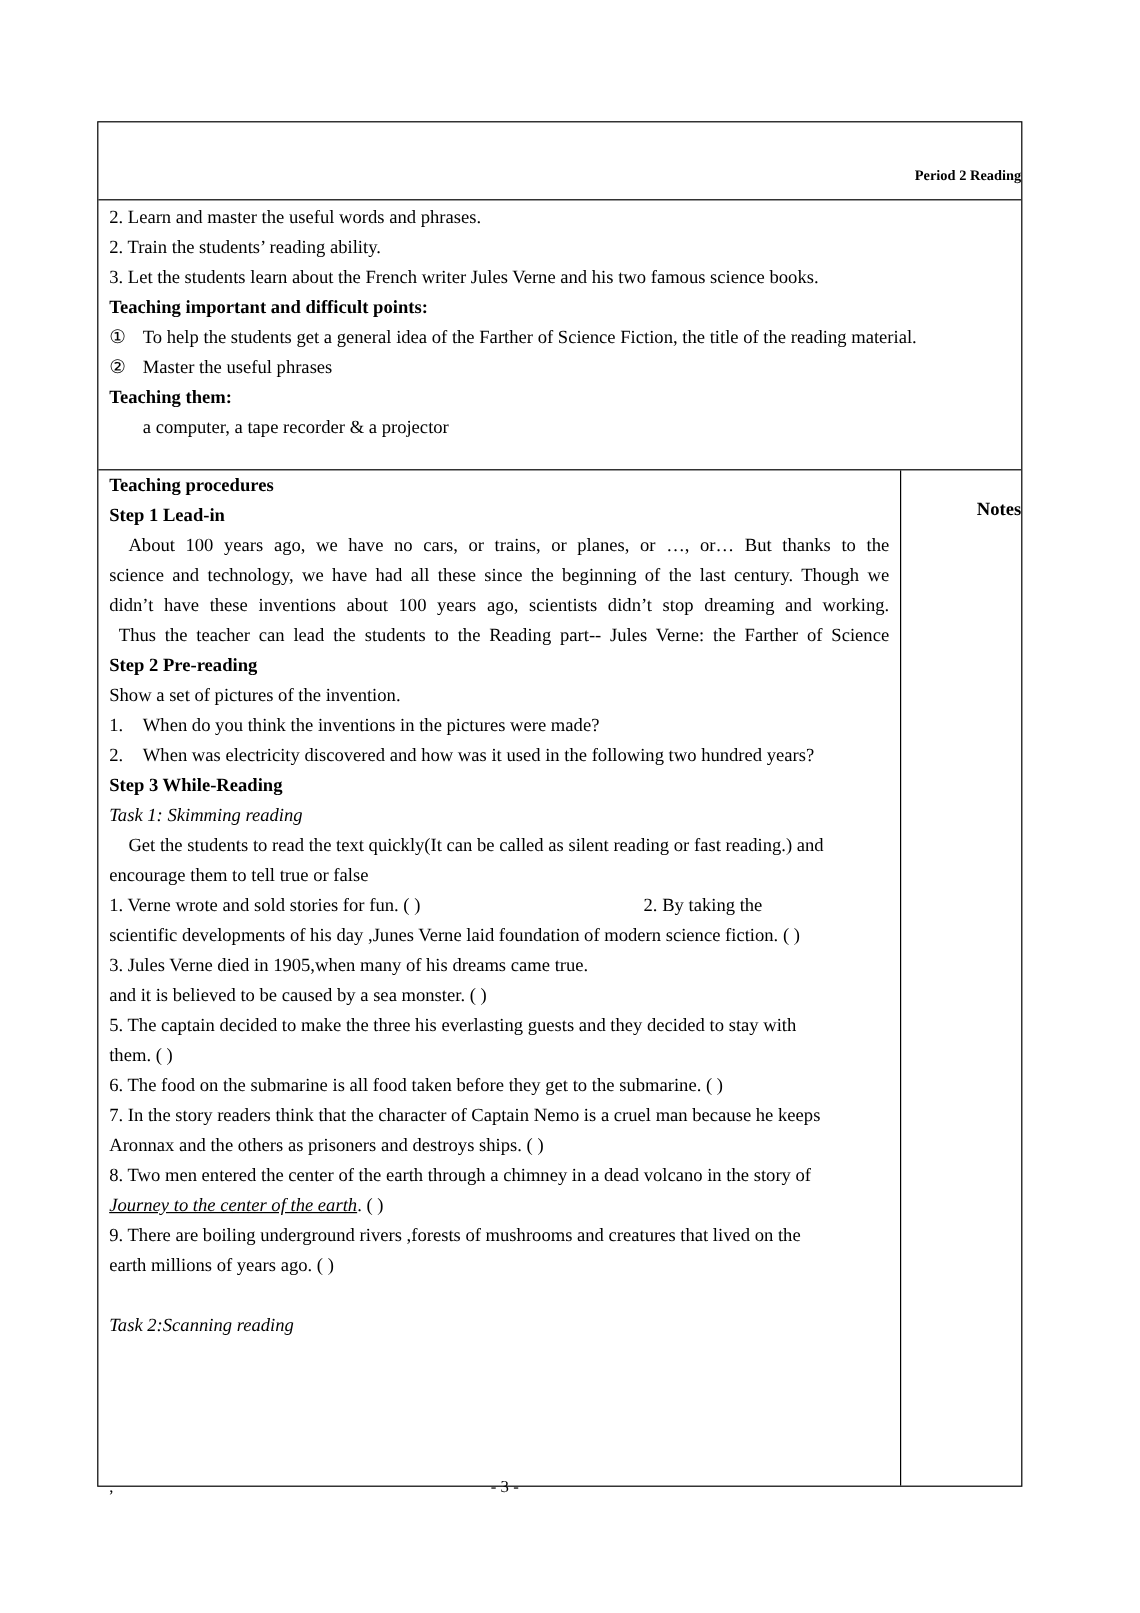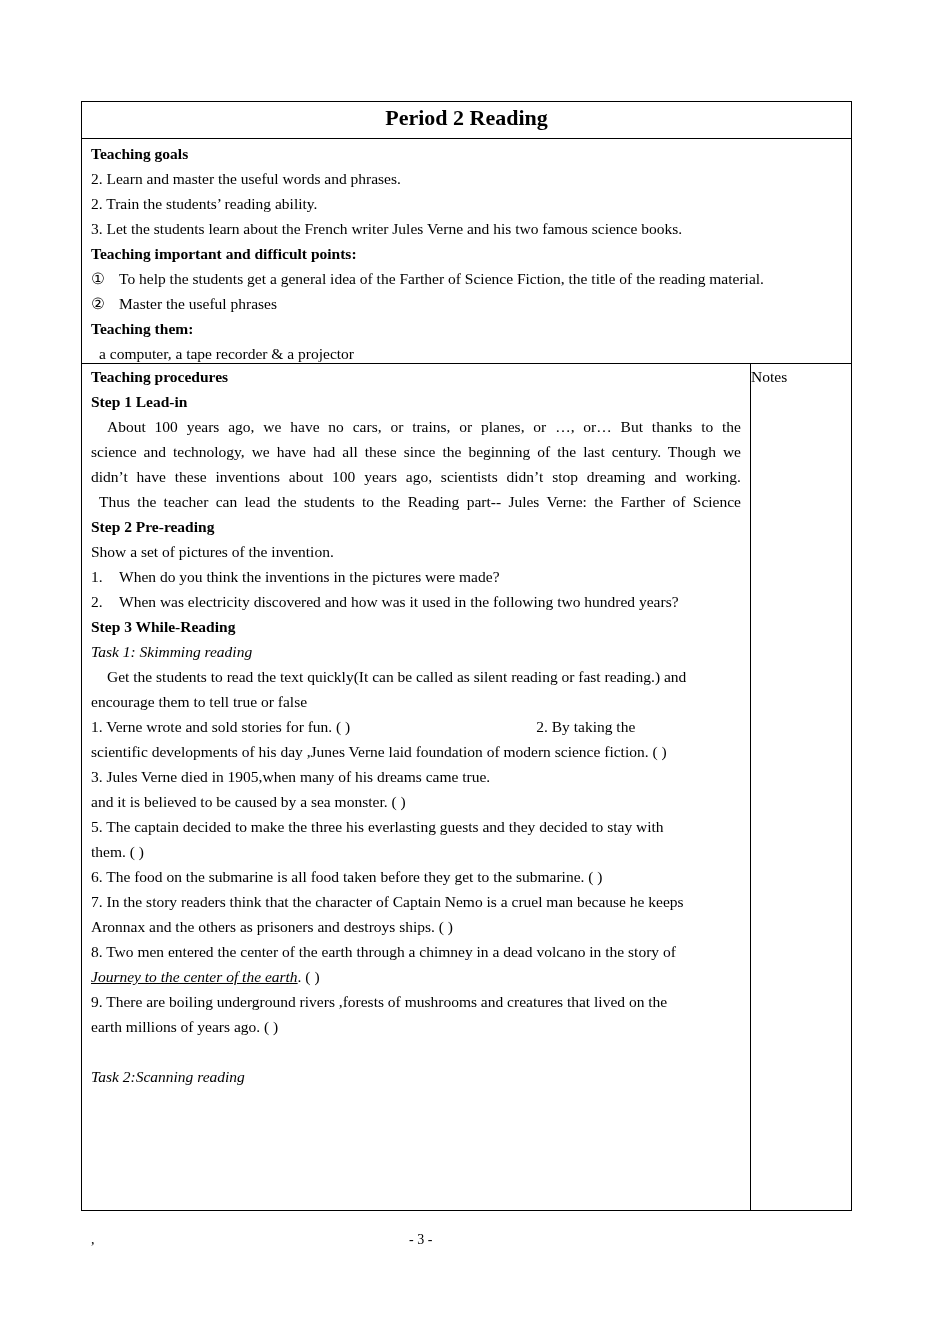--- a/index.html
+++ b/index.html
@@ -1,43 +1,42 @@
 <!DOCTYPE html>
 <html><head>
 <meta charset="utf-8">
 <style>
   html, body { margin:0; padding:0; background:#ffffff; }
   body { width:950px; height:1344px; position:relative; font-family:"Liberation Serif", serif; color:#000; font-size:15.5px; }
   .tbl { position:absolute; left:81px; top:101px; width:771px; border:1px solid #000; box-sizing:border-box; }
-  .title-row { height:37px; border-bottom:1px solid #000; text-align:center; font-weight:bold; font-size:22px; line-height:28px; padding-top:2px; box-sizing:border-box; }
+  .title-row { height:37px; border-bottom:1px solid #000; text-align:right; font-weight:bold; font-size:12px; line-height:28px; padding-top:2px; box-sizing:border-box;margin-top:28px; }
   .goals { padding:2px 9px 0 9px; box-sizing:border-box; height:225px; border-bottom:1px solid #000; }
   .line { height:25px; line-height:25px; white-space:nowrap; }
   .b { font-weight:bold; }
   .bi { font-weight:normal; font-style:italic; }
   .circ { display:inline-block; width:28px; }
-  .ind1 { padding-left:8px; }
+  .ind1 { padding-left:8px;margin-left:20px; }
   .proc { display:flex; height:846px; }
   .proc-left { width:669px; border-right:1px solid #000; padding:0 9px; box-sizing:border-box; }
-  .proc-right { flex:1; text-align:left; font-weight:normal; }
+  .proc-right { flex:1; text-align:right; font-weight:bold;margin-top:20px; }
   .proc-right .line { line-height:25px; }
   .just { text-align:justify; text-align-last:justify; white-space:normal; }
   .numi { display:inline-block; width:28px; }
   .gap { display:inline-block; width:186px; }
   .ul-it { font-style:italic; text-decoration:underline; }
   .footer-comma { position:absolute; left:91px; top:1232px; font-size:14px; }
   .footer-page { position:absolute; left:409px; top:1232px; font-size:14px; }
 </style>
 </head>
 <body>
 
 <div class="tbl">
   <div class="title-row">Period 2  Reading</div>
 
   <div class="goals">
-    <div class="line b">Teaching goals</div>
     <div class="line">2. Learn and master the useful words and phrases.</div>
     <div class="line">2. Train the students’ reading ability.</div>
     <div class="line">3. Let the students learn about the French writer Jules Verne and his two famous science books.</div>
     <div class="line b">Teaching important and difficult points:</div>
     <div class="line">
       <span class="circ">①</span><span>To help the students get a general idea of the Farther of Science Fiction, the title of the reading material.</span>
     </div>
     <div class="line">
       <span class="circ">②</span><span>Master the useful phrases</span>
     </div>

